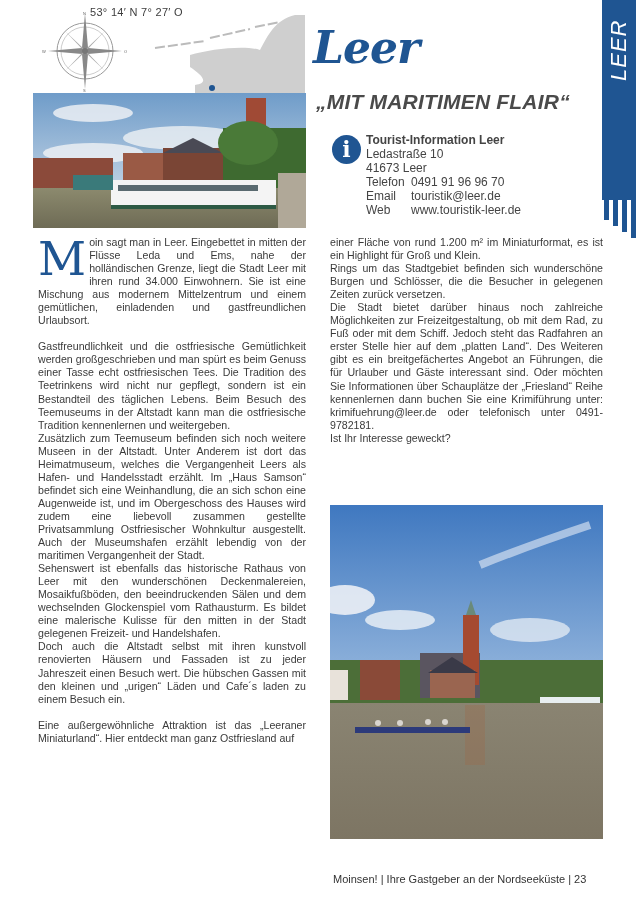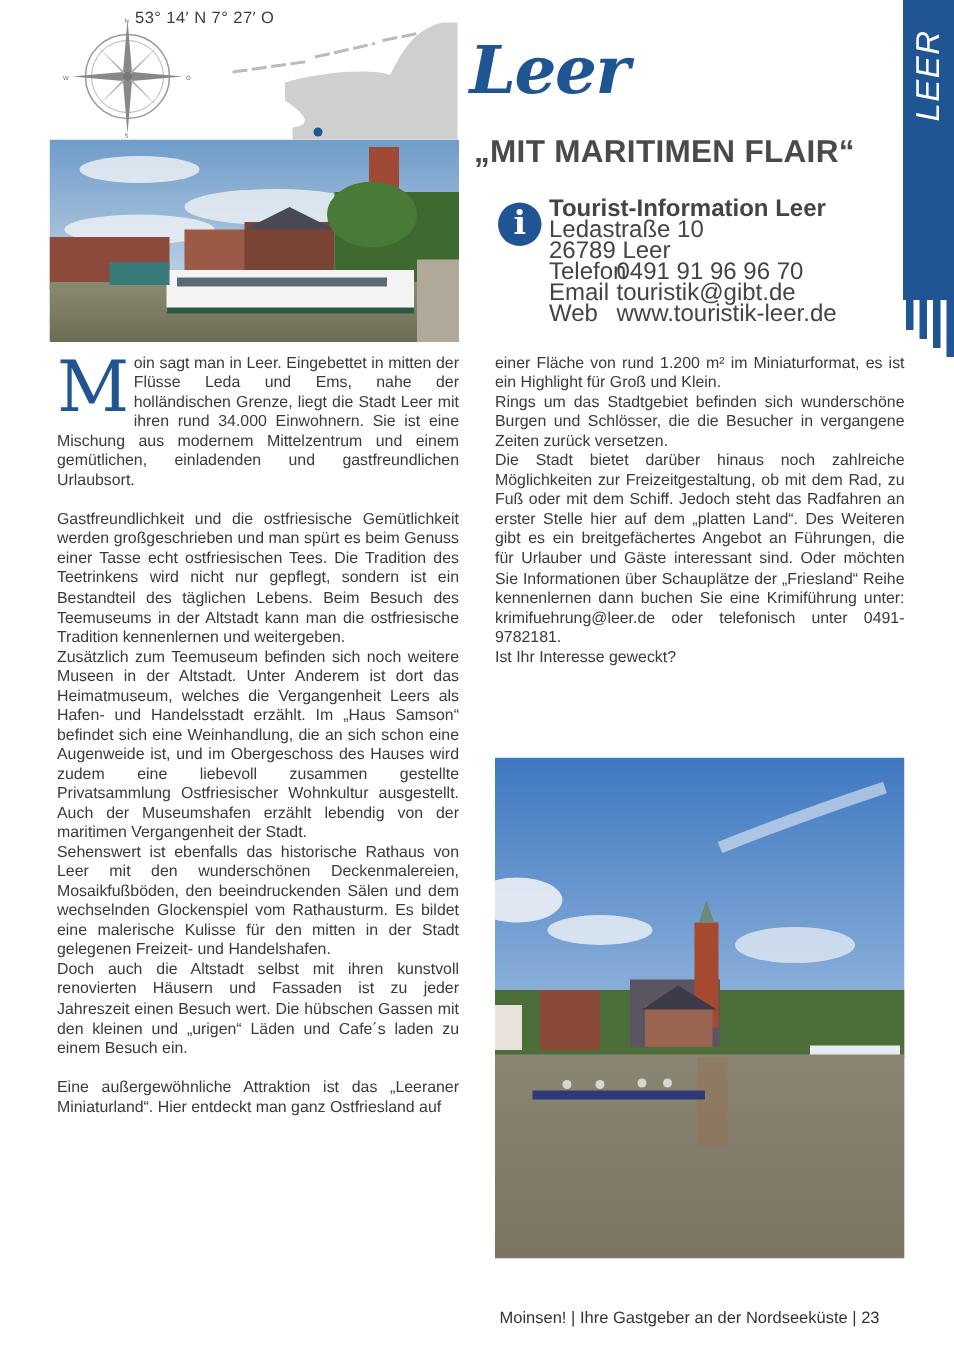--- a/index.html
+++ b/index.html
@@ -4,29 +4,29 @@
 <style>
   html, body { margin: 0; padding: 0; }
   body { width: 636px; height: 900px; background: #ffffff; position: relative; overflow: hidden;
          font-family: "Liberation Sans", sans-serif; color: #3a3a3a; }
   .abs { position: absolute; }
   
   .coords { left: 90px; top: 6px; font-size: 11px; color: #3d3d3d; letter-spacing: 0.3px; }
   .compass { left: 40px; top: 8px; width: 90px; height: 85px; }
   .map { left: 150px; top: 5px; width: 160px; height: 88px; }
   .city { left: 313px; top: 22px; font-family: "DejaVu Serif", serif; font-style: italic; font-size: 44px; color: #1f5592; font-weight: bold; letter-spacing: -1px; }
-  .tagline { left: 316px; top: 90px; font-size: 21px; font-weight: bold; color: #4a4a4a; letter-spacing: 0.2px; }
+  .tagline { left: 316px; top: 90px; font-size: 21px; font-style: italic; font-weight: bold; color: #4a4a4a; letter-spacing: 0.2px; }
   
   .sidetab { left: 602px; top: 0; width: 34px; height: 200px; background: #1f5592; }
   .sidetab-label { position: absolute; left: 3px; top: 10px; width: 28px; height: 80px; color: #fff; font-size: 22px; font-style: italic;
                    writing-mode: vertical-rl; transform: rotate(180deg); letter-spacing: 1px; display:flex; align-items:center; justify-content:center; }
   .bar { position: absolute; top: 198px; width: 5px; background: #1f5592; }
   
   .info-icon { left: 332px; top: 135px; width: 29px; height: 29px; border-radius: 50%; background: #1f5592; color:#fff; font-family: "DejaVu Serif", serif; font-weight: bold; font-size: 22px; text-align:center; line-height: 29px; }
-  .info { left: 366px; top: 133px; font-size: 16px; line-height: 14px; color: #444; }
+  .info { left: 366px; top: 133px; font-size: 12px; line-height: 14px; color: #444; }
   .info .title { font-weight: bold; }
   .info .row span.k { display: inline-block; width: 45px; }
   
   .photo1 { left: 33px; top: 93px; width: 273px; height: 135px; overflow: hidden; }
   .photo2 { left: 330px; top: 505px; width: 273px; height: 334px; overflow: hidden; }
   
   .col { font-size: 10.6px; line-height: 13.05px; text-align: justify; color: #3a3a3a; }
   .col p { margin: 0; }
   .col p.gap { margin-top: 13px; }
   .col1 { left: 38px; top: 236px; width: 268px; }
@@ -98,38 +98,38 @@
   <rect x="85" y="92" width="140" height="6" fill="#5a6a70"></rect>
   <rect x="78" y="112" width="165" height="4" fill="#2d5a45"></rect>
   <rect x="40" y="82" width="40" height="15" fill="#3a7a7a"></rect>
   <rect x="245" y="80" width="28" height="55" fill="#b0a898"></rect>
 </svg>
 
 <div class="abs info-icon">i</div>
 <div class="abs info">
   <div class="title">Tourist-Information Leer</div>
   <div>Ledastraße 10</div>
-  <div>26789 Leer</div>
+  <div>41673 Leer</div>
   <div class="row"><span class="k">Telefon</span><span>0491 91 96 96 70</span></div>
-  <div class="row"><span class="k">Email</span><span>touristik@gibt.de</span></div>
+  <div class="row"><span class="k">Email</span><span>touristik@leer.de</span></div>
   <div class="row"><span class="k">Web</span><span>www.touristik-leer.de</span></div>
 </div>
 
 <div class="abs col col1">
   <p><span class="dropcap">M</span><span>oin sagt man in Leer. Eingebettet in mitten der Flüsse Leda und Ems, nahe der holländischen Grenze, liegt die Stadt Leer mit ihren rund 34.000 Einwohnern. Sie ist eine Mischung aus modernem Mittelzentrum und einem gemütlichen, einladenden und gastfreundlichen Urlaubsort.</span></p>
   <p class="gap">Gastfreundlichkeit und die ostfriesische Gemütlichkeit werden großgeschrieben und man spürt es beim Genuss einer Tasse echt ostfriesischen Tees. Die Tradition des Teetrinkens wird nicht nur gepflegt, sondern ist ein Bestandteil des täglichen Lebens. Beim Besuch des Teemuseums in der Altstadt kann man die ostfriesische Tradition kennenlernen und weitergeben.</p>
   <p>Zusätzlich zum Teemuseum befinden sich noch weitere Museen in der Altstadt. Unter Anderem ist dort das Heimatmuseum, welches die Vergangenheit Leers als Hafen- und Handelsstadt erzählt. Im „Haus Samson“ befindet sich eine Weinhandlung, die an sich schon eine Augenweide ist, und im Obergeschoss des Hauses wird zudem eine liebevoll zusammen gestellte Privatsammlung Ostfriesischer Wohnkultur ausgestellt. Auch der Museumshafen erzählt lebendig von der maritimen Vergangenheit der Stadt.</p>
   <p>Sehenswert ist ebenfalls das historische Rathaus von Leer mit den wunderschönen Deckenmalereien, Mosaikfußböden, den beeindruckenden Sälen und dem wechselnden Glockenspiel vom Rathausturm. Es bildet eine malerische Kulisse für den mitten in der Stadt gelegenen Freizeit- und Handelshafen.</p>
   <p>Doch auch die Altstadt selbst mit ihren kunstvoll renovierten Häusern und Fassaden ist zu jeder Jahreszeit einen Besuch wert. Die hübschen Gassen mit den kleinen und „urigen“ Läden und Cafe´s laden zu einem Besuch ein.</p>
   <p class="gap">Eine außergewöhnliche Attraktion ist das „Leeraner Miniaturland“.  Hier entdeckt man ganz Ostfriesland auf</p>
 </div>
 
 <div class="abs col col2">
   <p>einer Fläche von rund 1.200 m² im Miniaturformat, es ist ein Highlight für Groß und Klein.</p>
-  <p>Rings um das Stadtgebiet befinden sich wunderschöne Burgen und Schlösser, die die Besucher in vergangene Zeiten zurück versetzen.</p>
+  <p>Rings um das Stadtgebiet befinden sich wunderschöne Burgen und Schlösser, die die Besucher in gelegenen Zeiten zurück versetzen.</p>
   <p>Die Stadt bietet darüber hinaus noch zahlreiche Möglichkeiten zur Freizeitgestaltung, ob mit dem Rad, zu Fuß oder mit dem Schiff. Jedoch steht das Radfahren an erster Stelle hier auf dem „platten Land“. Des Weiteren gibt es ein breitgefächertes Angebot an Führungen, die für Urlauber und Gäste interessant sind. Oder möchten Sie Informationen über Schauplätze der „Friesland“ Reihe kennenlernen dann buchen Sie eine Krimiführung unter: krimifuehrung@leer.de oder telefonisch unter 0491-9782181.</p>
   <p>Ist Ihr Interesse geweckt?</p>
 </div>
 
 <svg class="abs photo2" viewBox="0 0 273 334" preserveAspectRatio="none">
   <defs>
     <linearGradient id="sky2" x1="0" y1="0" x2="0" y2="1">
         <stop offset="0" stop-color="#3f78c0"></stop>
         <stop offset="0.6" stop-color="#9ebde0"></stop>
         <stop offset="1" stop-color="#dde7f1"></stop>

